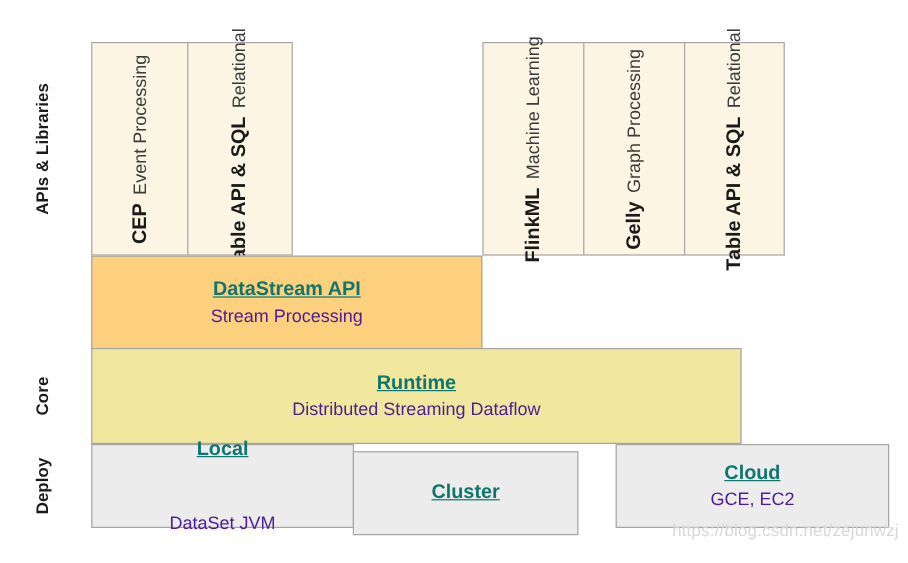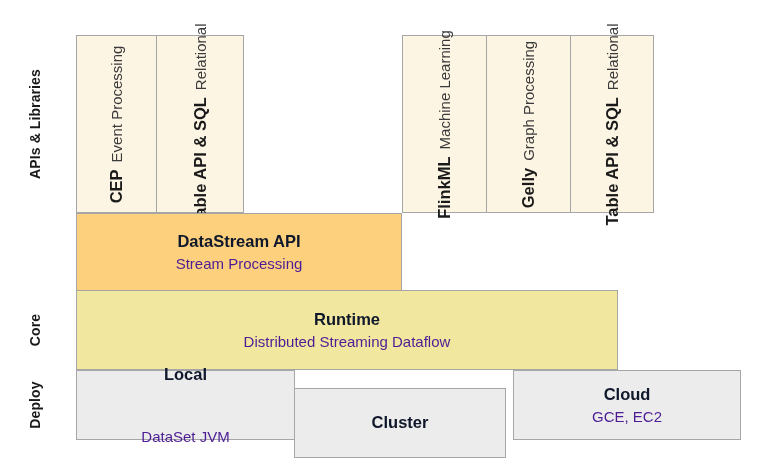--- a/index.html
+++ b/index.html
@@ -78,21 +78,22 @@
 
   
   .hbox {
     flex-direction: column;
     justify-content: center;
     line-height: 1.28;
   }
   .hbox .title {
     font-weight: bold;
     font-size: 16.5px;
-    color: #0f172a;
+    color: #0f766e;
+    text-decoration: underline;
   }
   .hbox .sub {
     font-size: 15px;
     color: #4c1d95;
     margin-top: 2px;
   }
 
   .api      { background: #FCD07D; }
   .runtime  { background: #F2E79E; }
   .deploy   { background: #ECECEC; }
@@ -168,23 +169,24 @@
   <div class="box hbox runtime" style="left:76px; top:290px; width:542px; height:80px;">
     <div class="title">Runtime</div>
     <div class="sub">Distributed Streaming Dataflow</div>
   </div>
 
   <div class="box hbox deploy" style="left:76px; top:370px; width:219px; height:70px;gap:40px;">
     <div class="title">Local</div>
     <div class="sub">DataSet JVM</div>
   </div>
 
-  <div class="box hbox deploy" style="left:294px; top:388px; width:212px; height:70px;">
+  <div class="box hbox deploy" style="left:294px; top:376px; width:188px; height:70px;">
     <div class="title">Cluster</div>
   </div>
 
   <div class="box hbox deploy" style="left:513px; top:370px; width:228px; height:70px;">
     <div class="title">Cloud</div>
     <div class="sub">GCE, EC2</div>
   </div>
 
+  <div id="watermark">https://blog.csdn.net/zejunwzj</div>
 
 </div>
 
 </body></html>

